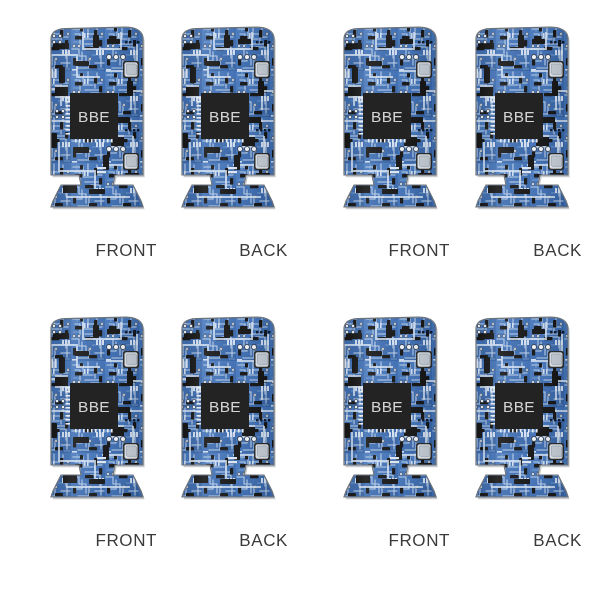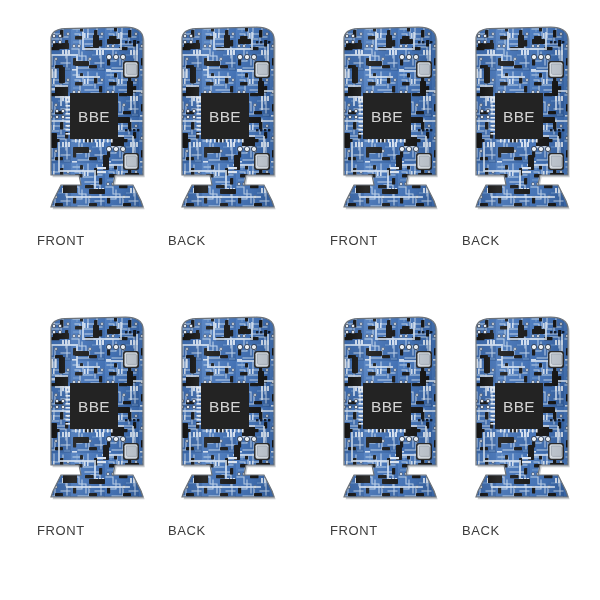--- a/index.html
+++ b/index.html
@@ -40,26 +40,26 @@
   }
 
   .koozie-svg {
     display: block;
     width: 120px;
     height: 200px;
   }
 
   .view-label {
     width: 120px;
-    text-align: left;
+    text-align: right;
     font-family: "Liberation Sans", sans-serif;
-    font-size: 13px;
+    font-size: 17px;
     letter-spacing: 0.6px;
     color: #3b3b3b;
-    margin-top: 8px;
+    margin-top: 16px;
     white-space: nowrap;
   }
 </style>
 </head>
 <body>
 
 <div id="stage">
   <div class="product-grid" id="product-grid">
       <div class="product-cell" style="left: 37px; top: 25px;">
         <div class="koozie-wrap">

